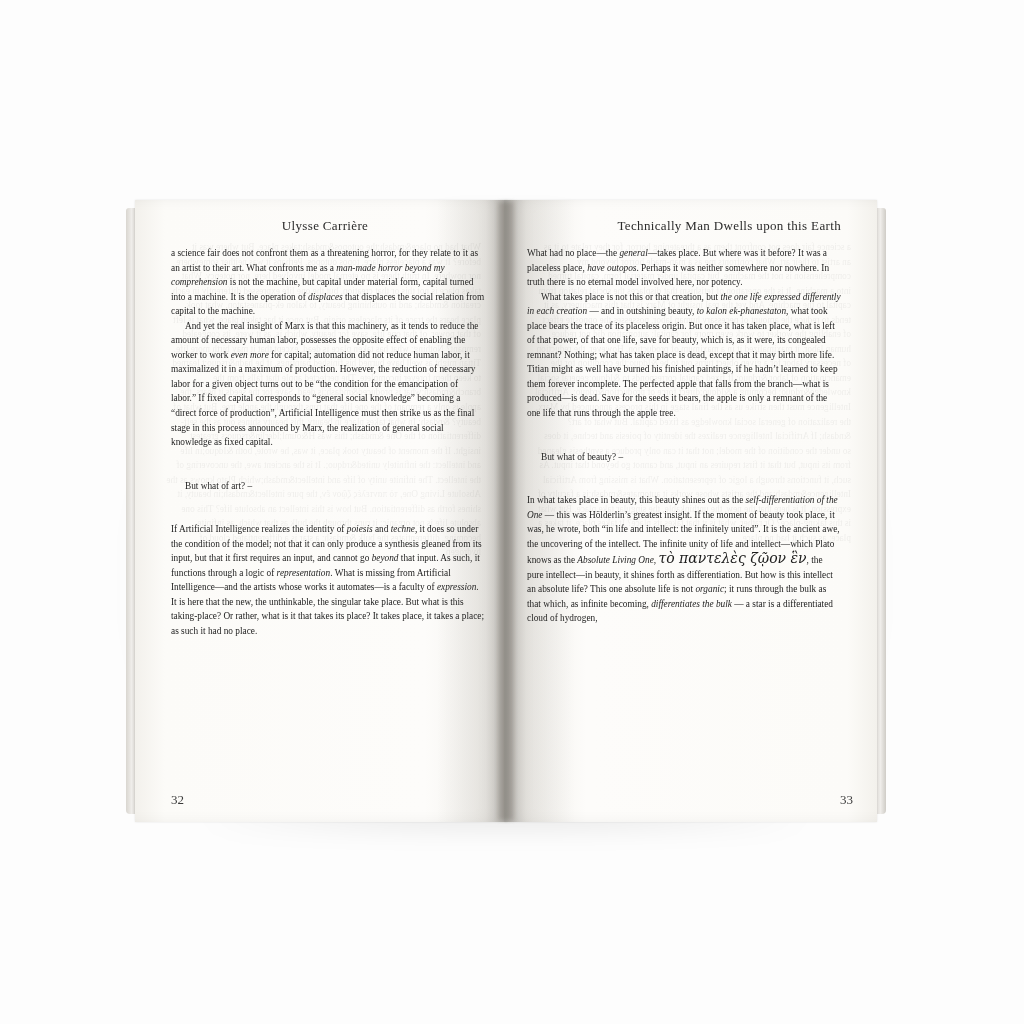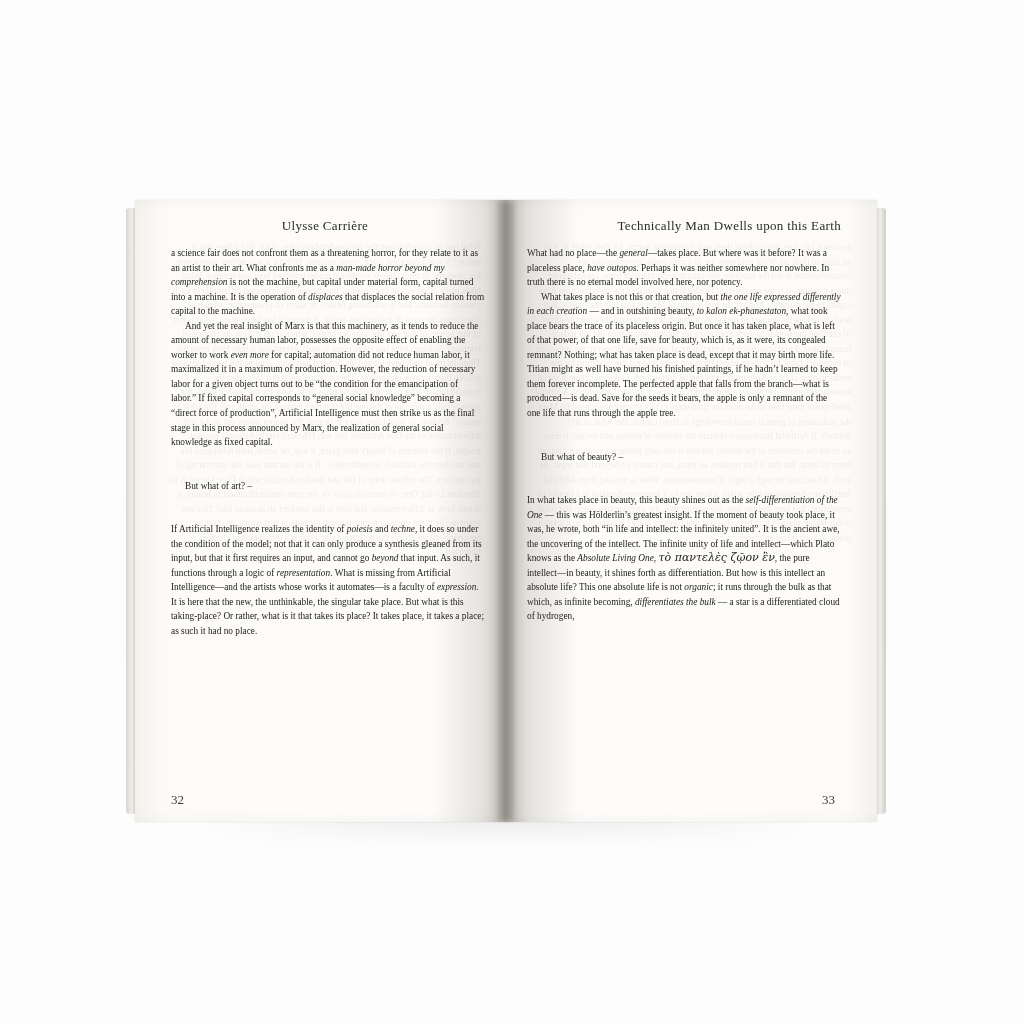--- a/index.html
+++ b/index.html
@@ -106,31 +106,31 @@
     color: #1b1b1b;
     text-align: left;
     hyphens: none;
   }
 
   .body-col p { margin: 0; }
   .body-col p.indent { text-indent: 14px; }
   .body-col p.break-big { margin-top: 29px; }
 
   i, em { font-style: italic; }
-  .gr { font-family: "DejaVu Serif", serif; font-style: italic; font-size: 11px; }
+  .gr { font-family: "DejaVu Serif", serif; font-style: italic; font-size: 14px; }
 
   .folio {
     position: absolute;
     bottom: 14px;
     font-family: "Liberation Serif", serif;
     font-size: 13px;
     color: #3a3a3a;
   }
   .page.left  .folio { left: 36px; }
-  .page.right .folio { right: 42px; }
+  .page.right .folio { right: 24px; }
 
   
   .showthrough {
     position: absolute;
     inset: 0;
     pointer-events: none;
     opacity: 0.055;
     overflow: hidden;
   }
   .showthrough .st-text {

